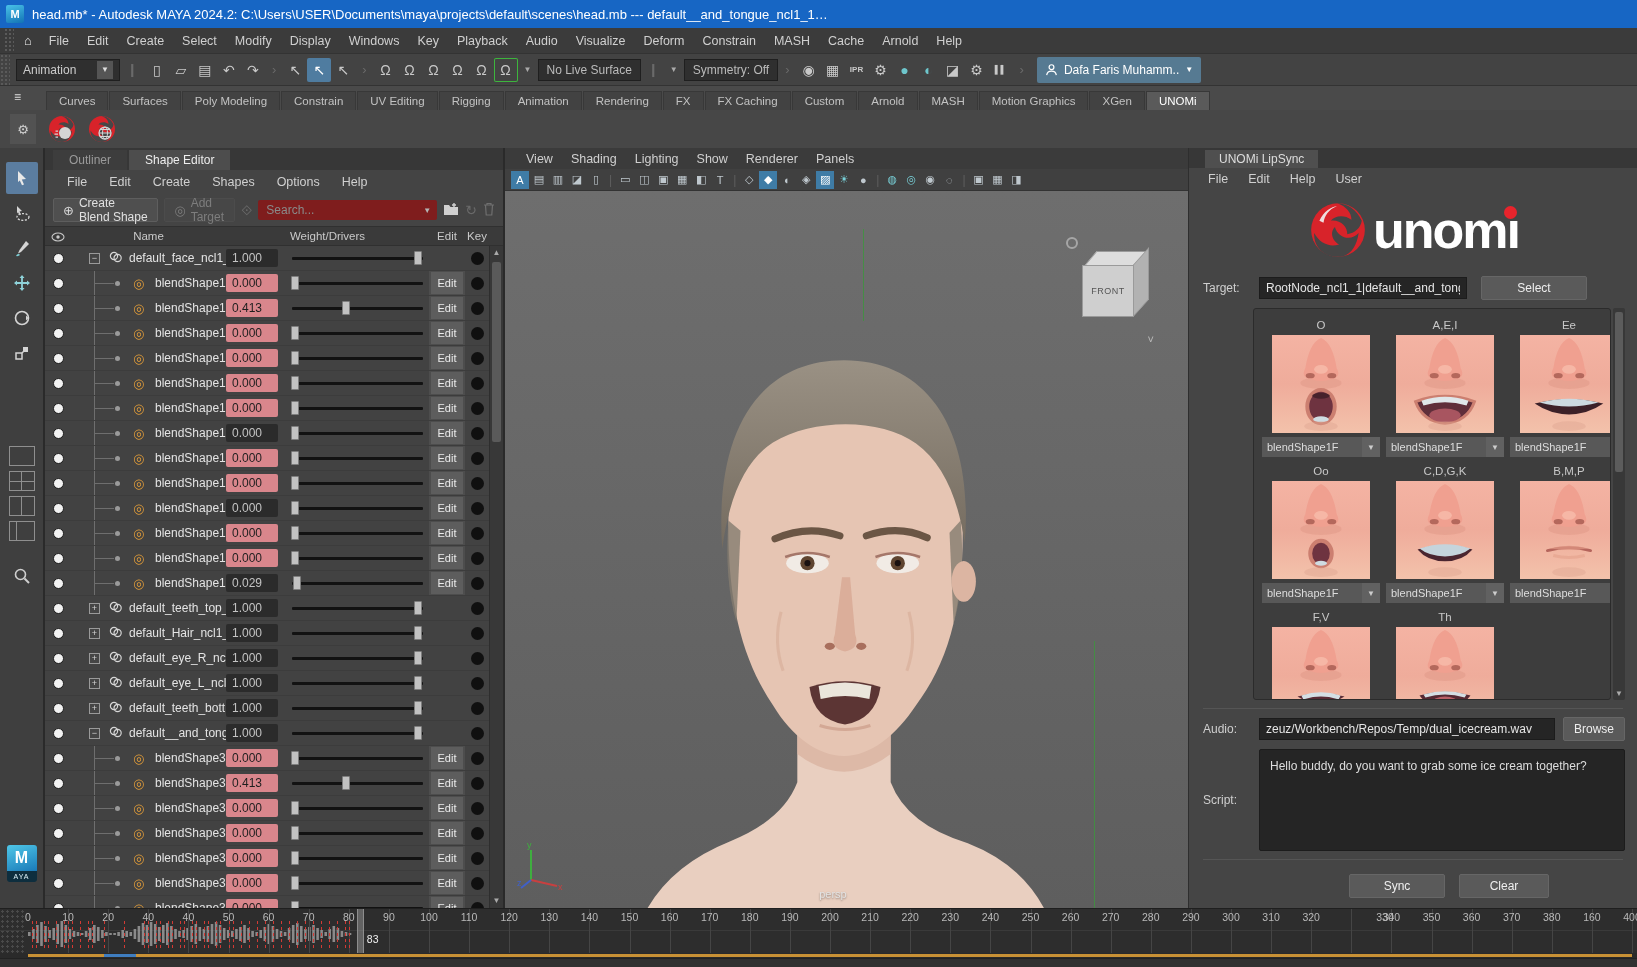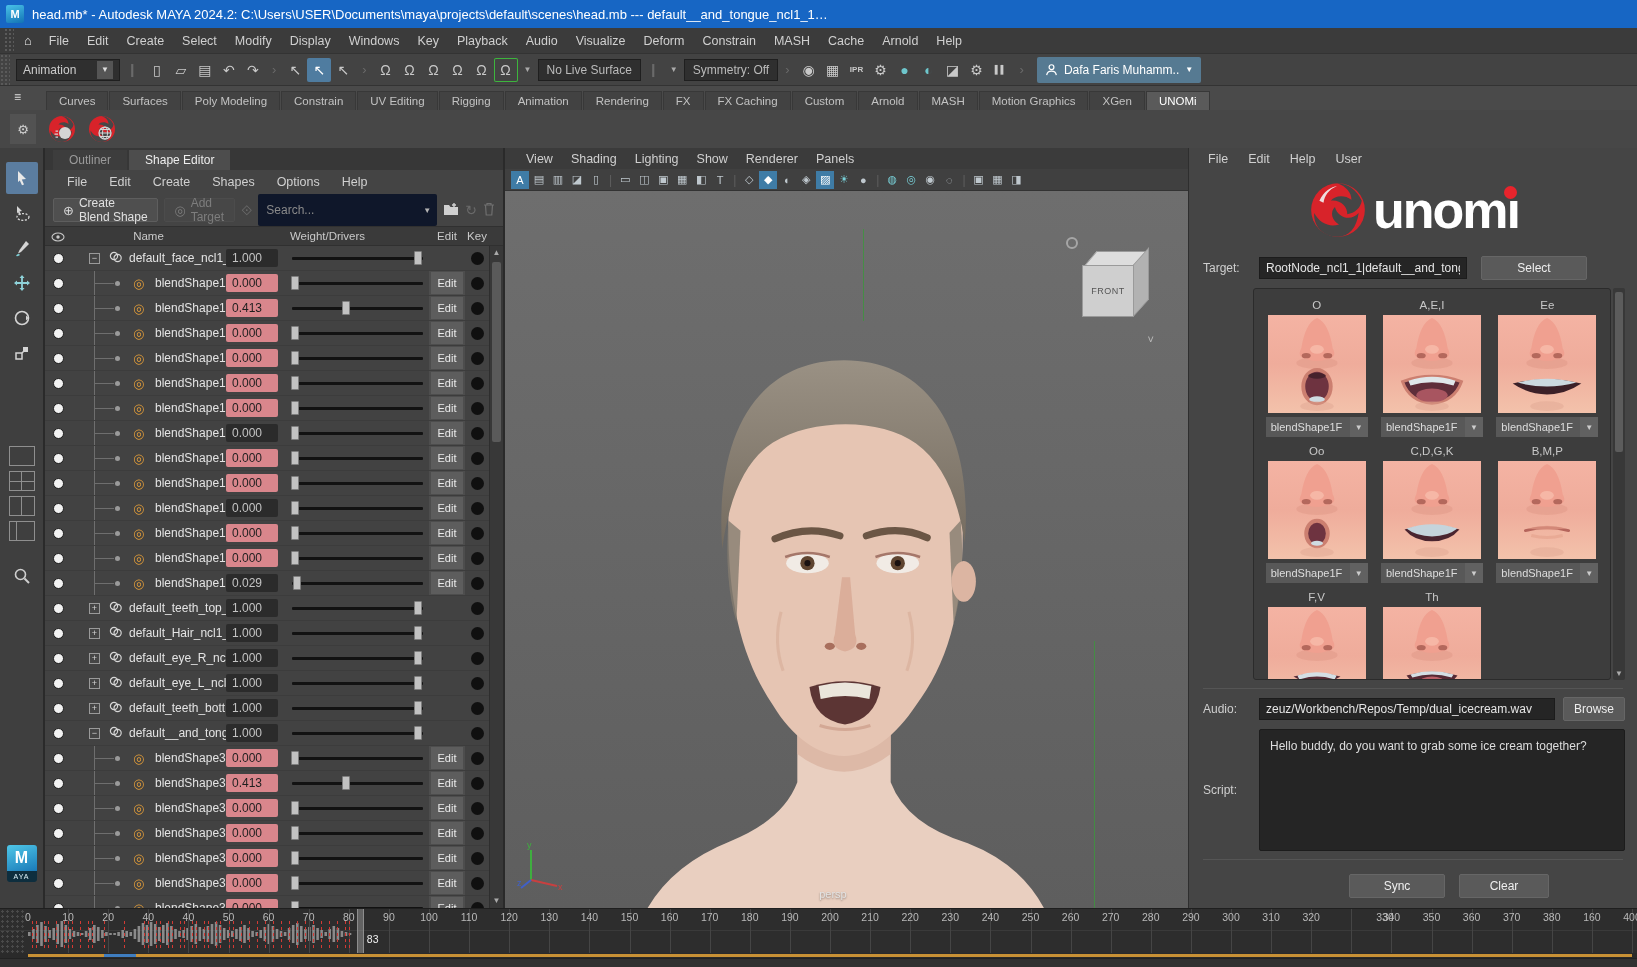--- a/index.html
+++ b/index.html
@@ -54,21 +54,21 @@
   .se-tabs{height:22px;background:#373737;display:flex;align-items:flex-end;padding-left:8px;gap:2px;}
   .se-tab{padding:3px 16px;font-size:12px;color:#9a9a9a;background:#3d3d3d;text-align:center;}
   .se-tab.active{background:#4d4d4d;color:#eee;}
   .se-menus{height:24px;display:flex;align-items:center;padding-left:12px;gap:2px;background:#444;}
   .se-menus .menu-item{padding:0 10px;}
   .se-toolbar{height:32px;display:flex;align-items:center;gap:6px;padding:0 8px;background:#444;}
   .se-btn{height:24px;background:#4f4f4f;border:1px solid #5e5e5e;border-radius:2px;display:flex;align-items:center;gap:5px;padding:0 9px;color:#e0e0e0;}
   .se-btn .bicon{color:#d8d8d8;font-size:13px;}
   .se-btn.disabled{color:#7d7d7d;border-color:#4c4c4c;background:#474747;}
   .se-btn.disabled .bicon{color:#7d7d7d;}
-  .se-search{flex:1;height:32px;background:#0f172a;border-radius:2px;display:flex;align-items:center;padding:0 6px;}
+  .se-search{flex:1;height:20px;background:#7f1d1d;border-radius:2px;display:flex;align-items:center;padding:0 6px;}
   .se-search input{flex:1;background:transparent;border:none;outline:none;color:#ccc;font-size:12px;}
   .se-search input::placeholder{color:#8a8a8a;}
   .se-small-icon{color:#d5d5d5;font-size:14px;}
   .se-small-icon.disabled{color:#6a6a6a;}
   .se-header{height:20px;background:#3a3a3a;border-top:1px solid #303030;border-bottom:1px solid #303030;display:flex;align-items:center;font-size:11.5px;color:#c9c9c9;}
   .hc-vis{width:26px;text-align:center;}
   .hc-name{width:155px;text-align:center;}
   .hc-val-slider{flex:1;text-align:center;}
   .hc-edit{width:36px;text-align:center;}
   .hc-key{width:24px;text-align:center;}
@@ -132,21 +132,21 @@
   .un-row{display:flex;align-items:center;padding:4px 12px 4px 14px;gap:8px;}
   .un-label{width:48px;color:#cfcfcf;flex:0 0 auto;}
   .un-input{height:22px;background:#252525;border:1px solid #1c1c1c;color:#e6e6e6;padding:0 6px;font-size:12px;outline:none;}
   .un-btn{height:24px;background:#5a5a5a;border:1px solid #666;color:#eee;display:flex;align-items:center;justify-content:center;border-radius:2px;}
   .un-grid-wrap{display:flex;margin:4px 12px 0 64px;gap:2px;height:392px;flex:0 0 auto;}
   .un-grid{flex:1;background:#3d3d3d;border:1px solid #2b2b2b;border-radius:3px;padding:6px 8px;display:grid;grid-template-columns:repeat(3,1fr);column-gap:6px;overflow:hidden;}
   .ph-card{display:flex;flex-direction:column;align-items:center;}
   .ph-label{height:20px;line-height:20px;color:#c8c8c8;font-size:11.5px;}
   .ph-img{width:100px;height:98px;overflow:hidden;}
   .ph-img svg{display:block;}
-  .ph-dd{margin-top:4px;margin-bottom:4px;width:102px;height:20px;background:#585858;display:flex;align-items:center;}
+  .ph-dd{margin-top:4px;margin-bottom:4px;width:118px;height:20px;background:#585858;display:flex;align-items:center;}
   .ph-dd .txt{flex:1;padding-left:5px;color:#ddd;font-size:11px;overflow:hidden;white-space:nowrap;}
   .ph-dd .arr{width:18px;height:100%;background:#616161;display:flex;align-items:center;justify-content:center;font-size:8px;color:#ccc;}
   .un-scroll{width:12px;background:#383838;position:relative;border-radius:2px;}
   .un-scroll .thumb{position:absolute;left:2px;right:2px;top:4px;height:160px;background:#5c5c5c;border-radius:2px;}
   .un-scroll .dn{position:absolute;bottom:2px;left:0;right:0;text-align:center;font-size:8px;color:#aaa;}
   .un-divider{height:1px;background:#555;margin:8px 14px 4px;}
   .un-script{flex:1;min-height:96px;background:#252525;border:1px solid #1c1c1c;border-radius:2px;color:#ddd;padding:8px 10px;line-height:1.4;}
   .un-buttons{display:flex;justify-content:flex-end;gap:14px;padding:8px 88px 10px 0;margin-top:2px;}
   
   .timeline{height:59px;flex:0 0 auto;display:flex;flex-direction:column;background:#2d2d2d;border-top:1px solid #1f1f1f;}
@@ -1225,20 +1225,23 @@
           <line x1="14" y1="40" x2="4" y2="48" stroke="#4060c8" stroke-width="2"></line>
           <text x="10" y="8" fill="#3fae3f" font-size="9">y</text>
           <text x="41" y="50" fill="#c84040" font-size="9">x</text>
           <text x="0" y="46" fill="#4060c8" font-size="9">z</text>
         </svg>
         <div class="persp-label">persp</div>
       </div>
     </div>
 
     <div class="unomi">
+      <div class="un-tabrow">
+        <span class="un-tab">UNOMi LipSync</span>
+      </div>
       <div class="un-menus" id="un-menus">
           <span class="menu-item">File</span>
           <span class="menu-item">Edit</span>
           <span class="menu-item">Help</span>
           <span class="menu-item">User</span>
         </div>
       <div class="un-logo">
         <svg width="62" height="62" viewBox="0 0 60 60">
           <circle cx="30" cy="30" r="26" fill="#d8232a"></circle>
           <path d="M30,56 C14,56 6,44 7,33 C12,43 22,47 31,44 C24,40 22,32 27,27 C30,38 43,41 50,33 C48,47 41,56 30,56 Z" fill="#454545"></path>

